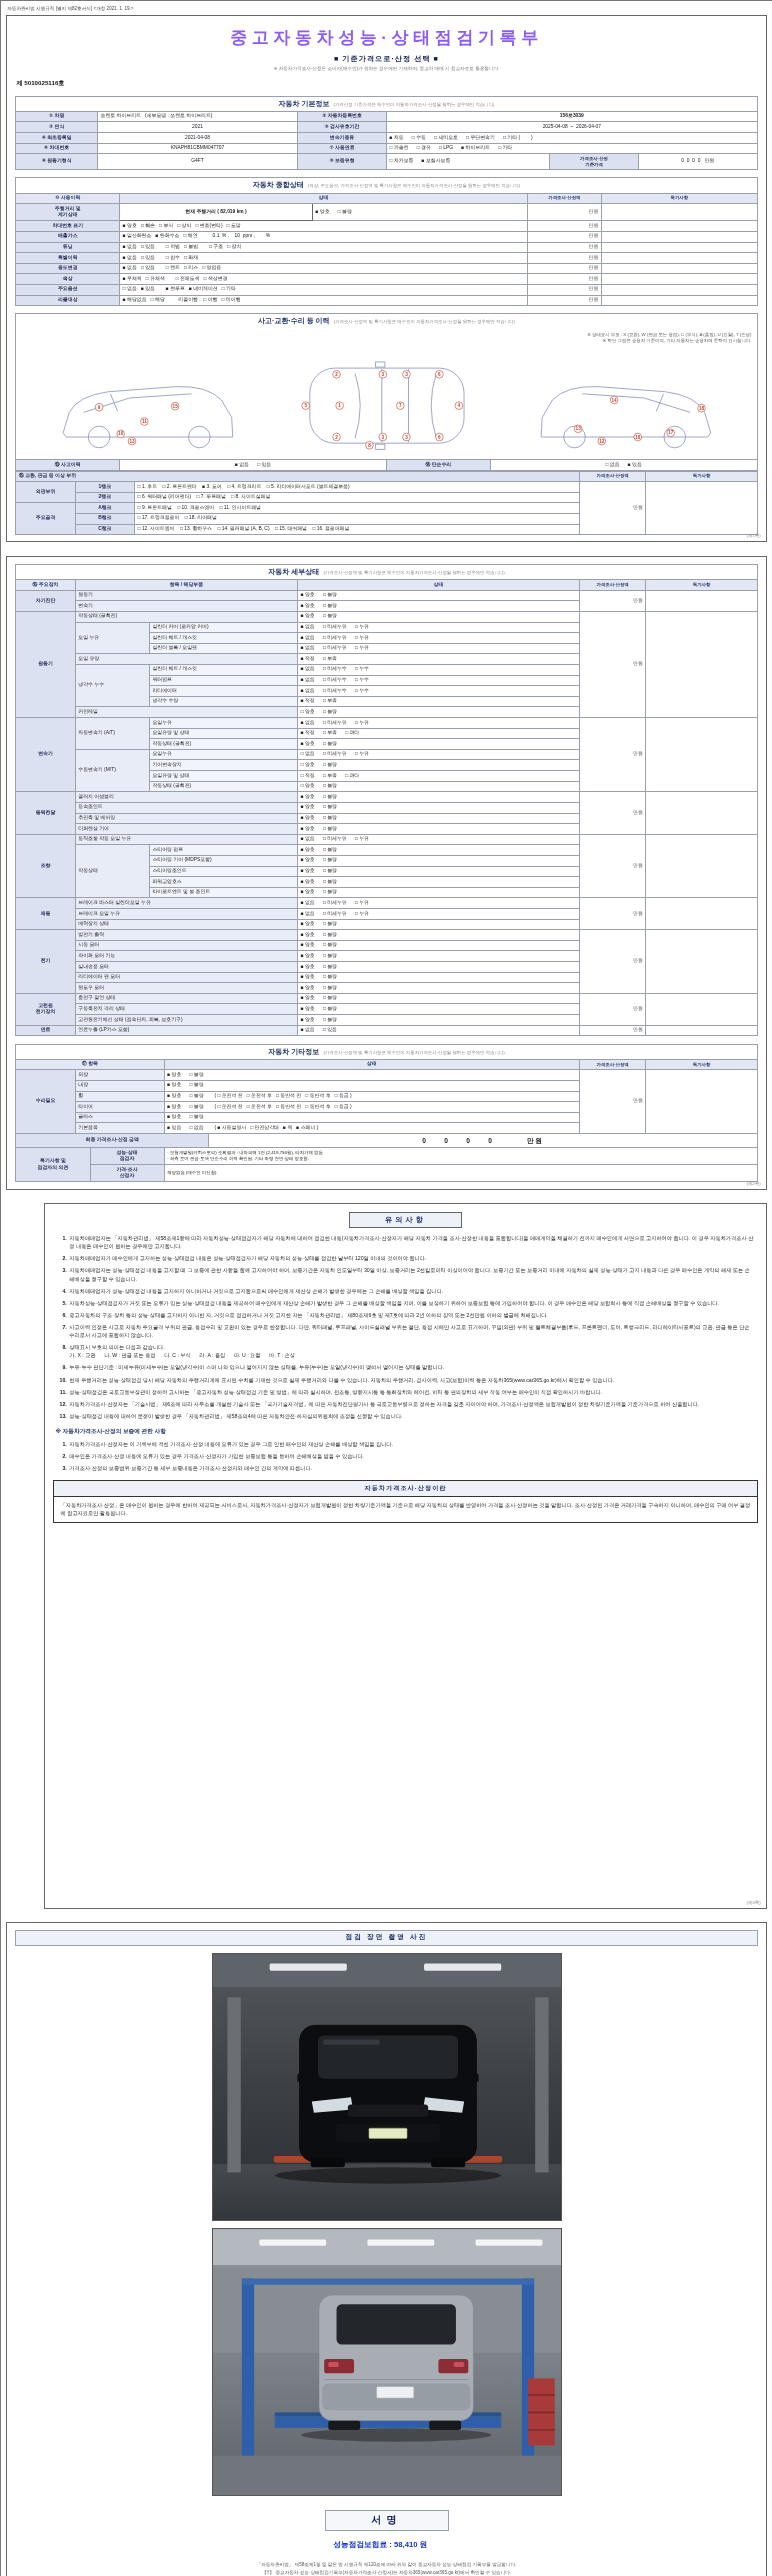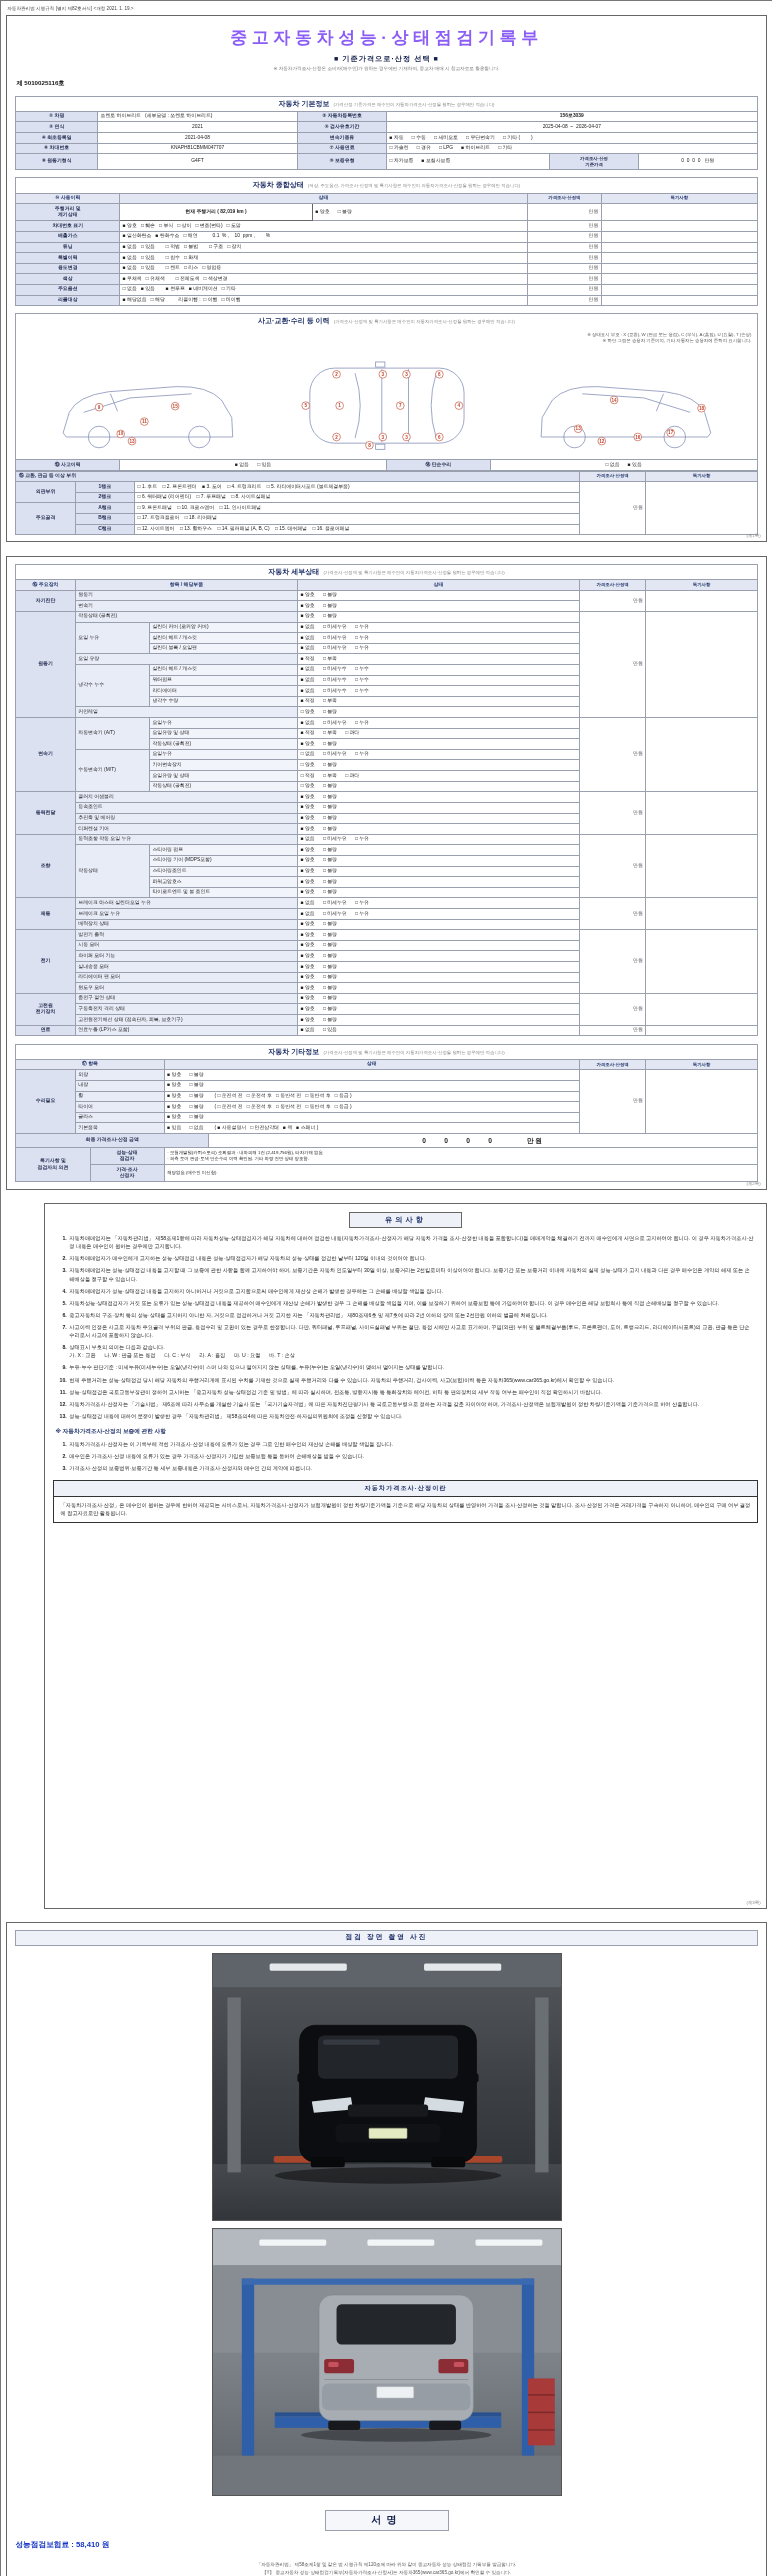--- a/index.html
+++ b/index.html
@@ -42,21 +42,21 @@
   .notice-item{font-size:5.2px;line-height:1.62;margin:3.6px 1px;display:flex;gap:2.6px;color:#222;}
   .notice-item .no{flex:0 0 9.3px;text-align:right;font-weight:bold;}
   .notice-item .tx{white-space:pre-wrap;flex:1;}
   .sub-title{font-size:5.7px;font-weight:bold;color:#1d2f66;margin:8.2px 2.1px 2.1px;}
   .def-box{border:0.8px solid #333;margin-top:8.2px;}
   .def-box .dt{text-align:center;font-weight:bold;border-bottom:0.5px solid #333;padding:2.6px;background:#eef1f8;color:#1d2f66;font-size:6.2px;letter-spacing:1px;}
   .def-box .db{padding:4.6px 6.2px;font-size:5.2px;line-height:1.6;white-space:pre-wrap;}
   .photos-title{border:0.5px solid #9aa0ad;background:#eef1f8;padding:2.6px;text-align:center;font-weight:bold;color:#1d2f66;font-size:6.7px;letter-spacing:2.1px;}
   .photo{width:350px;height:268px;margin:7.2px auto;border:0.5px solid #555;overflow:hidden;background:#333;}
   .sign-title{text-align:center;font-weight:bold;font-size:10px;letter-spacing:5.2px;color:#15214d;margin:13.4px auto 5.2px;border:0.5px solid #9aa0ad;width:124px;padding:2.6px 0;background:#f5f7fb;}
-  .fee{text-align:left;font-size:7.7px;font-weight:bold;color:#1535c6;margin:9.3px 12.4px 0 0;}
+  .fee{text-align:center;font-size:7.7px;font-weight:bold;color:#1535c6;margin:9.3px 12.4px 0 0;}
   .footer{margin-top:11.3px;text-align:center;color:#555;}
   .footer div{font-size:4.6px;line-height:1.7;}
 </style>
 </head>
 <body>
 
 <div class="page">
 
   <div class="top-note">자동차관리법 시행규칙 [별지 제82호서식] &lt;개정 2021. 1. 19.&gt;</div>
 

